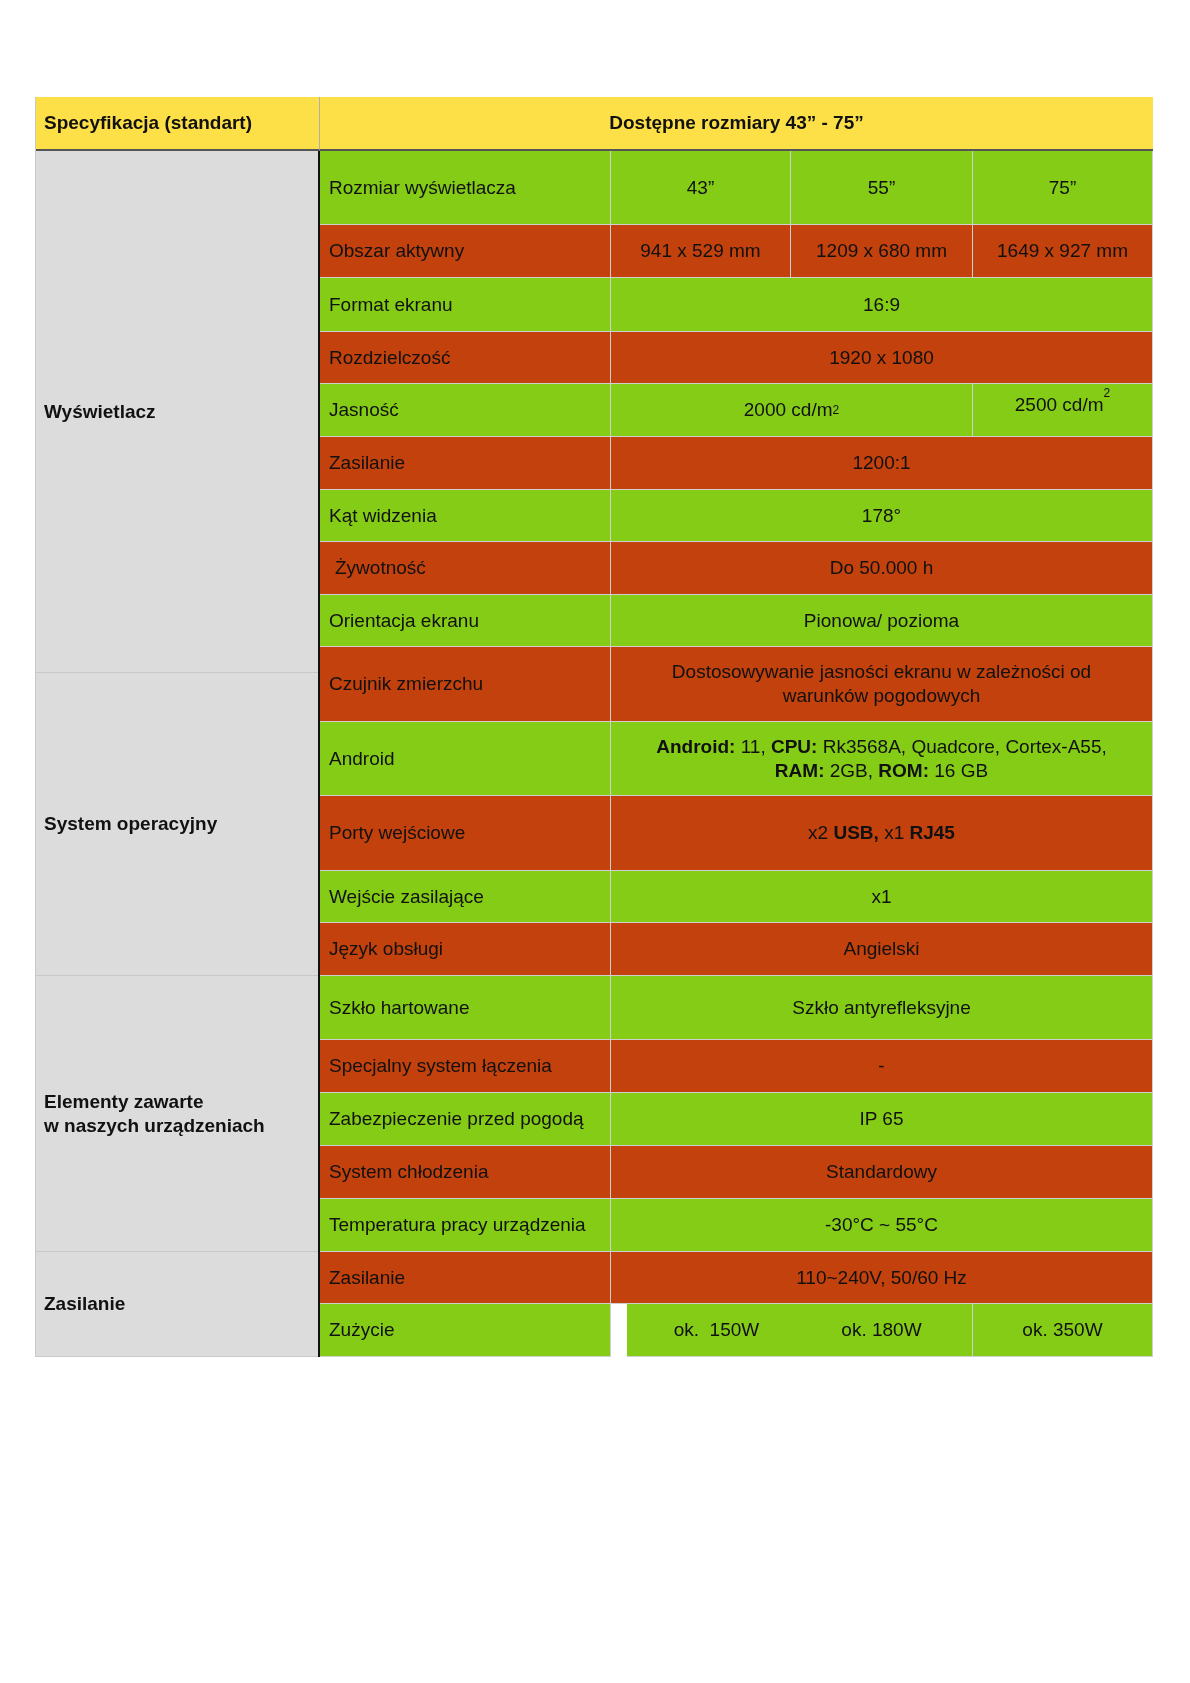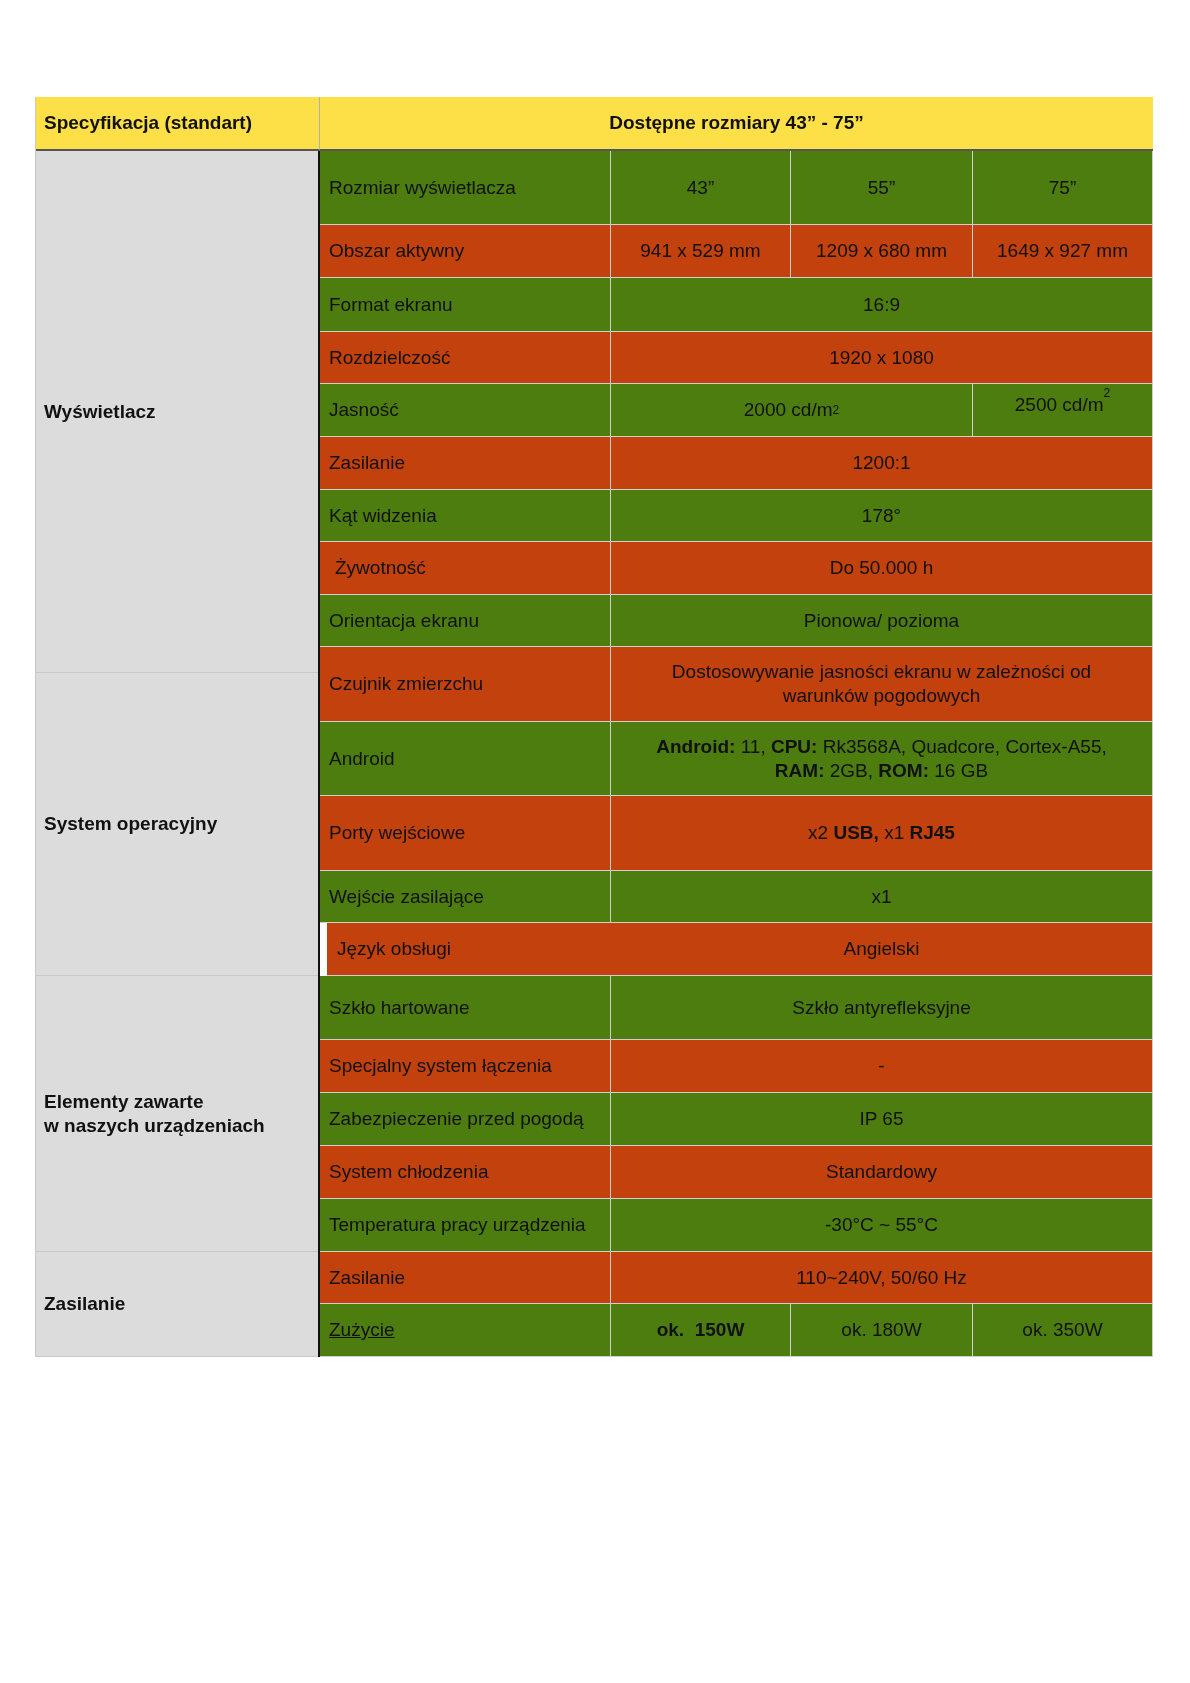--- a/index.html
+++ b/index.html
@@ -5,21 +5,21 @@
   html, body { margin: 0; padding: 0; background: #ffffff; }
   body { width: 1190px; height: 1683px; position: relative; overflow: hidden;
          font-family: "Liberation Sans", sans-serif; color: #111; }
   .tbl { position: absolute; left: 35px; top: 97px; width: 1118px; height: 1260px; }
   .cell { position: absolute; box-sizing: border-box; display: flex; align-items: center;
           font-size: 19px; line-height: 24px; }
   .hdr { background: #fde047; font-weight: bold; border-bottom: 2px solid #555; }
   .grp { background: #dcdcdc; font-weight: bold; padding-left: 9px; border-bottom: 1px solid #c8c8c8; }
   .lbl { padding-left: 10px; border-bottom: 1px solid #cfcfcf; border-right: 1px solid #cfcfcf; }
   .val { justify-content: center; text-align: center; border-bottom: 1px solid #cfcfcf; border-right: 1px solid #cfcfcf; }
-  .w { background: #4d7c0f; }
+  .w { background: #84cc16; }
   .g { background: #c2410c; }
   .vline { position: absolute; left: 283px; top: 54px; width: 2px; height: 1206px; background: #111; }
   .lborder { position: absolute; left: 0; top: 0; width: 1px; height: 1260px; background: #c8c8c8; }
   sup { font-size: 12px; vertical-align: 6px; line-height: 0; }
   b { font-weight: bold; }
 </style>
 </head>
 <body>
 
 <div class="tbl">
@@ -96,41 +96,41 @@
   </div>
 
   <div class="cell lbl g" style="left:284px;top:699px;width:292px;height:75px;">Porty wejściowe</div>
   <div class="cell val g" style="left:576px;top:699px;width:542px;height:75px;white-space:pre;">
     <span>x2 </span><b>USB,</b><span> x1 </span><b>RJ45</b>
   </div>
 
   <div class="cell lbl w" style="left:284px;top:774px;width:292px;height:52px;">Wejście zasilające</div>
   <div class="cell val w" style="left:576px;top:774px;width:542px;height:52px;">x1</div>
 
-  <div class="cell lbl g" style="left:284px;top:826px;width:292px;height:53px;margin-left:8px;">Język obsługi</div>
+  <div class="cell lbl g" style="left:284px;top:826px;width:292px;height:53px;">Język obsługi</div>
   <div class="cell val g" style="left:576px;top:826px;width:542px;height:53px;">Angielski</div>
 
   <div class="cell lbl w" style="left:284px;top:879px;width:292px;height:64px;">Szkło hartowane</div>
   <div class="cell val w" style="left:576px;top:879px;width:542px;height:64px;">Szkło antyrefleksyjne</div>
 
   <div class="cell lbl g" style="left:284px;top:943px;width:292px;height:53px;">Specjalny system łączenia</div>
   <div class="cell val g" style="left:576px;top:943px;width:542px;height:53px;">-</div>
 
   <div class="cell lbl w" style="left:284px;top:996px;width:292px;height:53px;">Zabezpieczenie przed pogodą</div>
   <div class="cell val w" style="left:576px;top:996px;width:542px;height:53px;">IP 65</div>
 
   <div class="cell lbl g" style="left:284px;top:1049px;width:292px;height:53px;">System chłodzenia</div>
   <div class="cell val g" style="left:576px;top:1049px;width:542px;height:53px;">Standardowy</div>
 
   <div class="cell lbl w" style="left:284px;top:1102px;width:292px;height:53px;">Temperatura pracy urządzenia</div>
   <div class="cell val w" style="left:576px;top:1102px;width:542px;height:53px;">-30°C ~ 55°C</div>
 
   <div class="cell lbl g" style="left:284px;top:1155px;width:292px;height:52px;">Zasilanie</div>
   <div class="cell val g" style="left:576px;top:1155px;width:542px;height:52px;">110~240V, 50/60 Hz</div>
 
-  <div class="cell lbl w" style="left:284px;top:1207px;width:292px;height:53px;text-decoration:underline;">Zużycie</div>
-  <div class="cell val w" style="left:576px;top:1207px;width:180px;height:53px;white-space:pre;font-weight:bold;">ok.  150W</div>
+  <div class="cell lbl w" style="left:284px;top:1207px;width:292px;height:53px;">Zużycie</div>
+  <div class="cell val w" style="left:592px;top:1207px;width:180px;height:53px;white-space:pre;">ok.  150W</div>
   <div class="cell val w" style="left:756px;top:1207px;width:182px;height:53px;">ok. 180W</div>
   <div class="cell val w" style="left:938px;top:1207px;width:180px;height:53px;">ok. 350W</div>
 
   <div class="lborder"></div>
   <div class="vline"></div>
 </div>
 
 </body></html>

